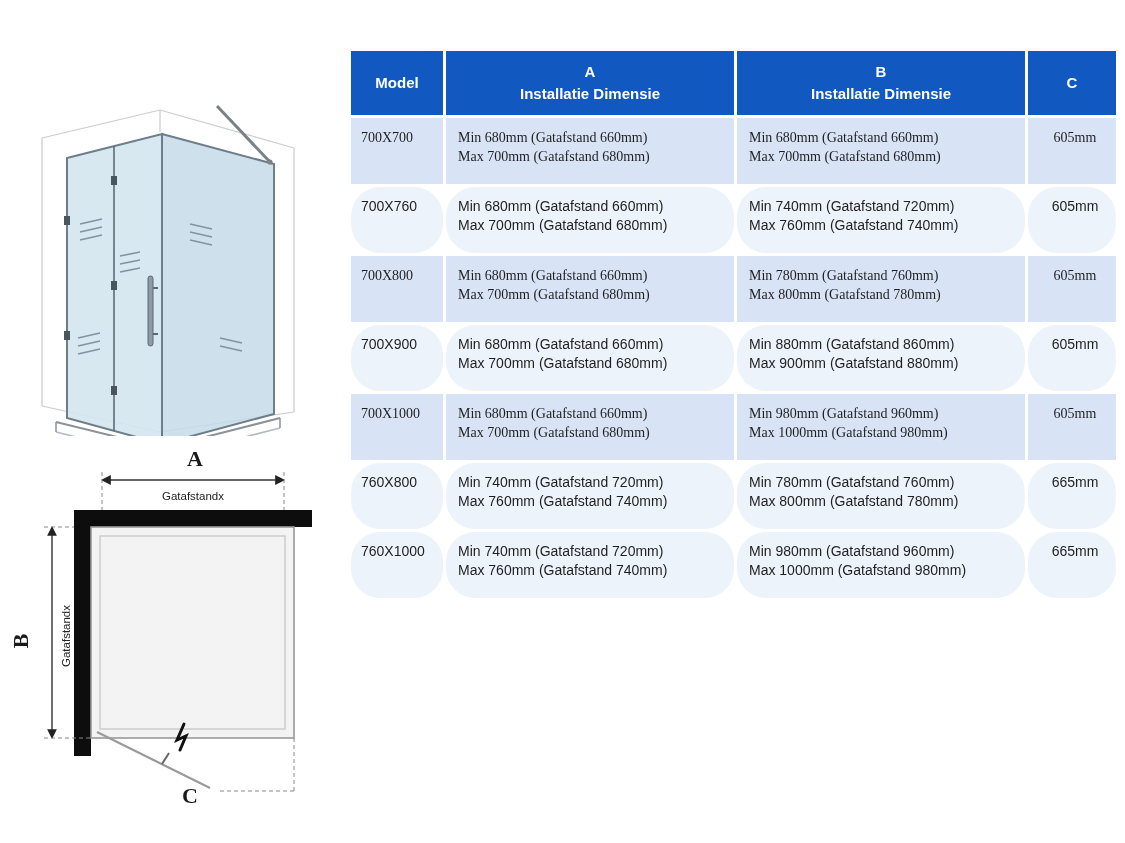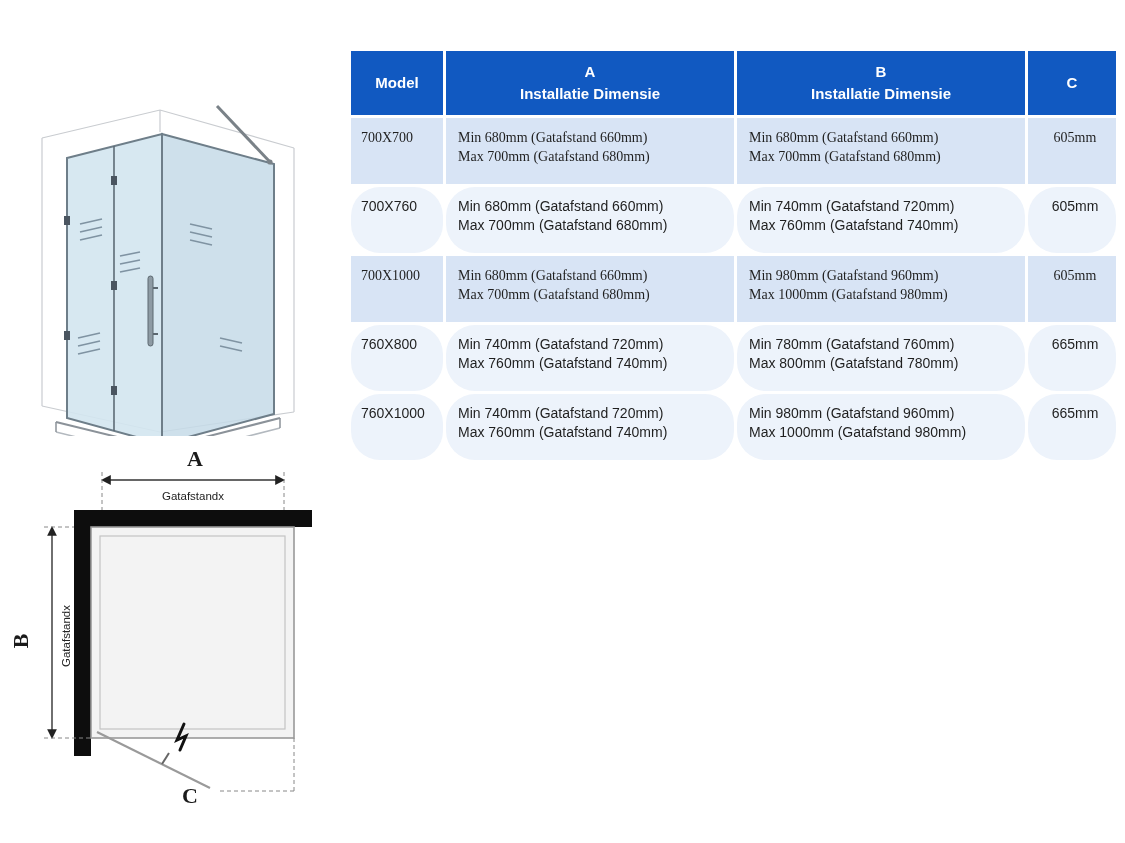--- a/index.html
+++ b/index.html
@@ -187,20 +187,44 @@
           <div>Min 680mm (Gatafstand 660mm)</div>
           <div>Max 700mm (Gatafstand 680mm)</div>
         </td>
         <td>
           <div>Min 740mm (Gatafstand 720mm)</div>
           <div>Max 760mm (Gatafstand 740mm)</div>
         </td>
         <td class="cdim">605mm</td>
       </tr>
       <tr class="row-odd">
+        <td class="model">700X800</td>
+        <td>
+          <div>Min 680mm (Gatafstand 660mm)</div>
+          <div>Max 700mm (Gatafstand 680mm)</div>
+        </td>
+        <td>
+          <div>Min 780mm (Gatafstand 760mm)</div>
+          <div>Max 800mm (Gatafstand 780mm)</div>
+        </td>
+        <td class="cdim">605mm</td>
+      </tr>
+      <tr class="row-even">
+        <td class="model">700X900</td>
+        <td>
+          <div>Min 680mm (Gatafstand 660mm)</div>
+          <div>Max 700mm (Gatafstand 680mm)</div>
+        </td>
+        <td>
+          <div>Min 880mm (Gatafstand 860mm)</div>
+          <div>Max 900mm (Gatafstand 880mm)</div>
+        </td>
+        <td class="cdim">605mm</td>
+      </tr>
+      <tr class="row-odd">
         <td class="model">700X1000</td>
         <td>
           <div>Min 680mm (Gatafstand 660mm)</div>
           <div>Max 700mm (Gatafstand 680mm)</div>
         </td>
         <td>
           <div>Min 980mm (Gatafstand 960mm)</div>
           <div>Max 1000mm (Gatafstand 980mm)</div>
         </td>
         <td class="cdim">605mm</td>

